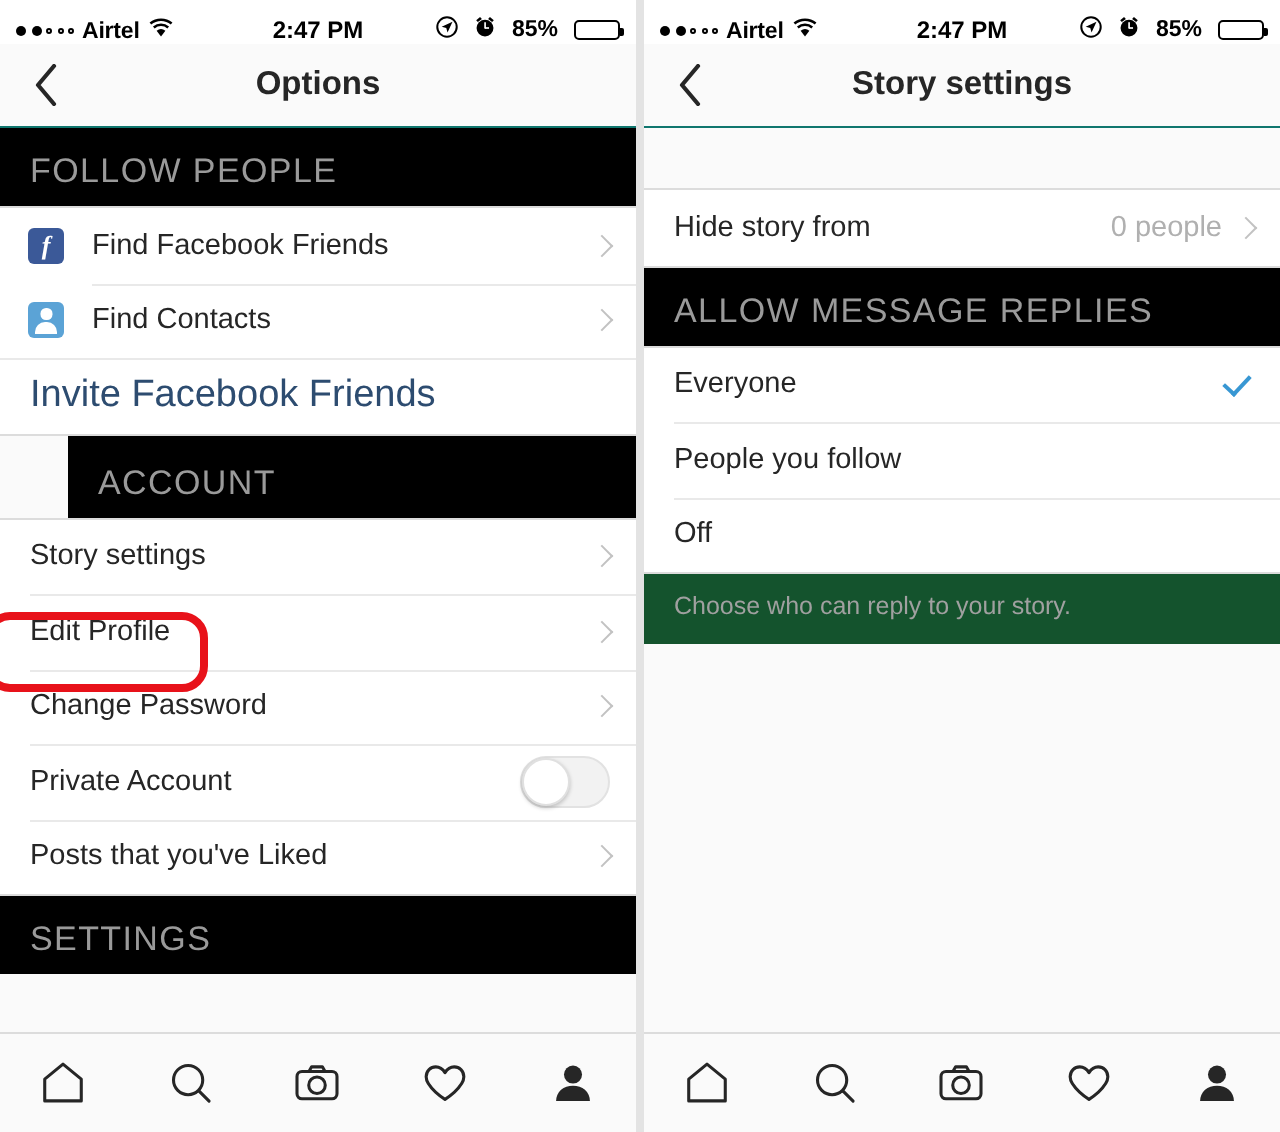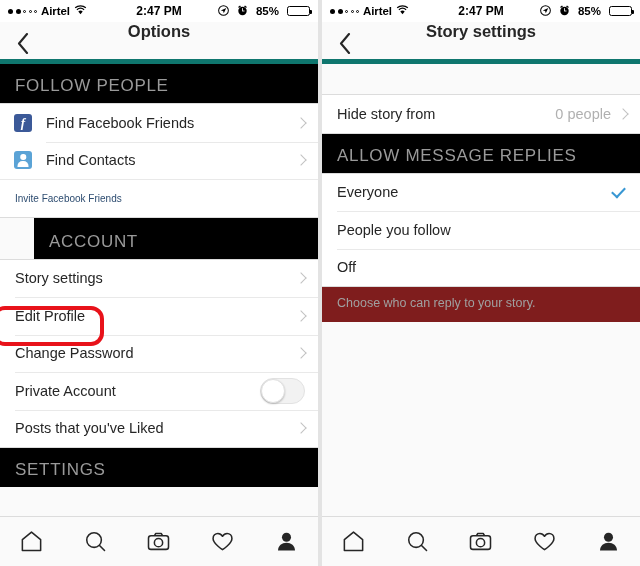--- a/index.html
+++ b/index.html
@@ -17,21 +17,21 @@
     position: relative;
     display: flex; flex-direction: column;
     overflow: hidden;
   }
   .gap { width: 4px; height: 566px; background: #e3e3e3; }
 
   
   .statusbar {
     height: 22px; flex: 0 0 22px;
     background: #ffffff;
-    display: flex; align-items: center;
+    display: flex; align-items: flex-end;
     padding: 0 8px;
     font-size: 11.5px; font-weight: bold; color: #000;
     position: relative;
   }
   .sb-left { display: flex; align-items: center; gap: 4px; }
   .dots { display: flex; align-items: center; gap: 2.5px; }
   .dot { width: 5px; height: 5px; border-radius: 50%; background: #000; }
   .dot.hollow { background: transparent; border: 1px solid #000; width: 3px; height: 3px; }
   .carrier { font-size: 11.5px; font-weight: bold; letter-spacing: -0.1px; }
   .sb-time {
@@ -50,22 +50,22 @@
   .batt::after {
     content: ""; position: absolute; right: -3.2px; top: 3px;
     width: 2px; height: 4px; background: #000; border-radius: 0 1px 1px 0;
   }
   .batt-fill { height: 100%; width: 85%; background: #000; border-radius: 1px; }
 
   
   .navbar {
     height: 42px; flex: 0 0 42px;
     background: #fafafa;
-    border-bottom: 5px solid #0f766e;
-    display: flex; 
+    border-bottom: 1px solid #0f766e;
+    display: flex; align-items: center;
     position: relative;
   }
   .back-btn {
     width: 46px; height: 42px;
     display: flex; align-items: center; justify-content: center;
     cursor: pointer;
   }
   .nav-title {
     position: absolute; left: 0; right: 0; text-align: center;
     font-size: 16.5px; font-weight: bold; color: #262626;
@@ -137,21 +137,21 @@
   }
   .ic.contacts::after {
     content: ""; position: absolute; bottom: 2.5px; left: 50%;
     transform: translateX(-50%);
     width: 11px; height: 6px; border-radius: 5px 5px 0 0; background: #fff;
   }
 
   .link-row {
     height: 37.5px; display: flex; align-items: center;
     padding: 0 15px; background: #fff;
-    font-size: 10px; color: #2d4c70; font-weight: normal;
+    font-size: 19px; color: #2d4c70; font-weight: normal;
     cursor: pointer;
     border-top: 1px solid #e9e9e9;
   }
 
   .toggle {
     width: 45px; height: 26px; border-radius: 13px;
     background: #f2f2f2; border: 1px solid #e2e2e2;
     position: relative; flex: 0 0 auto; cursor: pointer;
   }
   .toggle .knob {
@@ -159,21 +159,21 @@
     width: 24px; height: 24px; border-radius: 50%;
     background: #fff;
     border: 1px solid #e0e0e0;
     box-shadow: 0 1px 2px rgba(0,0,0,0.22);
   }
 
   .helper {
     padding: 9px 15px 12px 15px;
     font-size: 12.5px; line-height: 16.5px;
     color: #a0a0a0;
-    background: #7f1d1d;
+    background: #14532d;
   }
   .helper.tight { padding: 8px 15px 10px 15px; }
 
   .spacer-band { height: 30px; background: #fafafa; }
 
   
   .annot {
     position: absolute;
     border: 4px solid #e8121a;
     border-radius: 13px;

